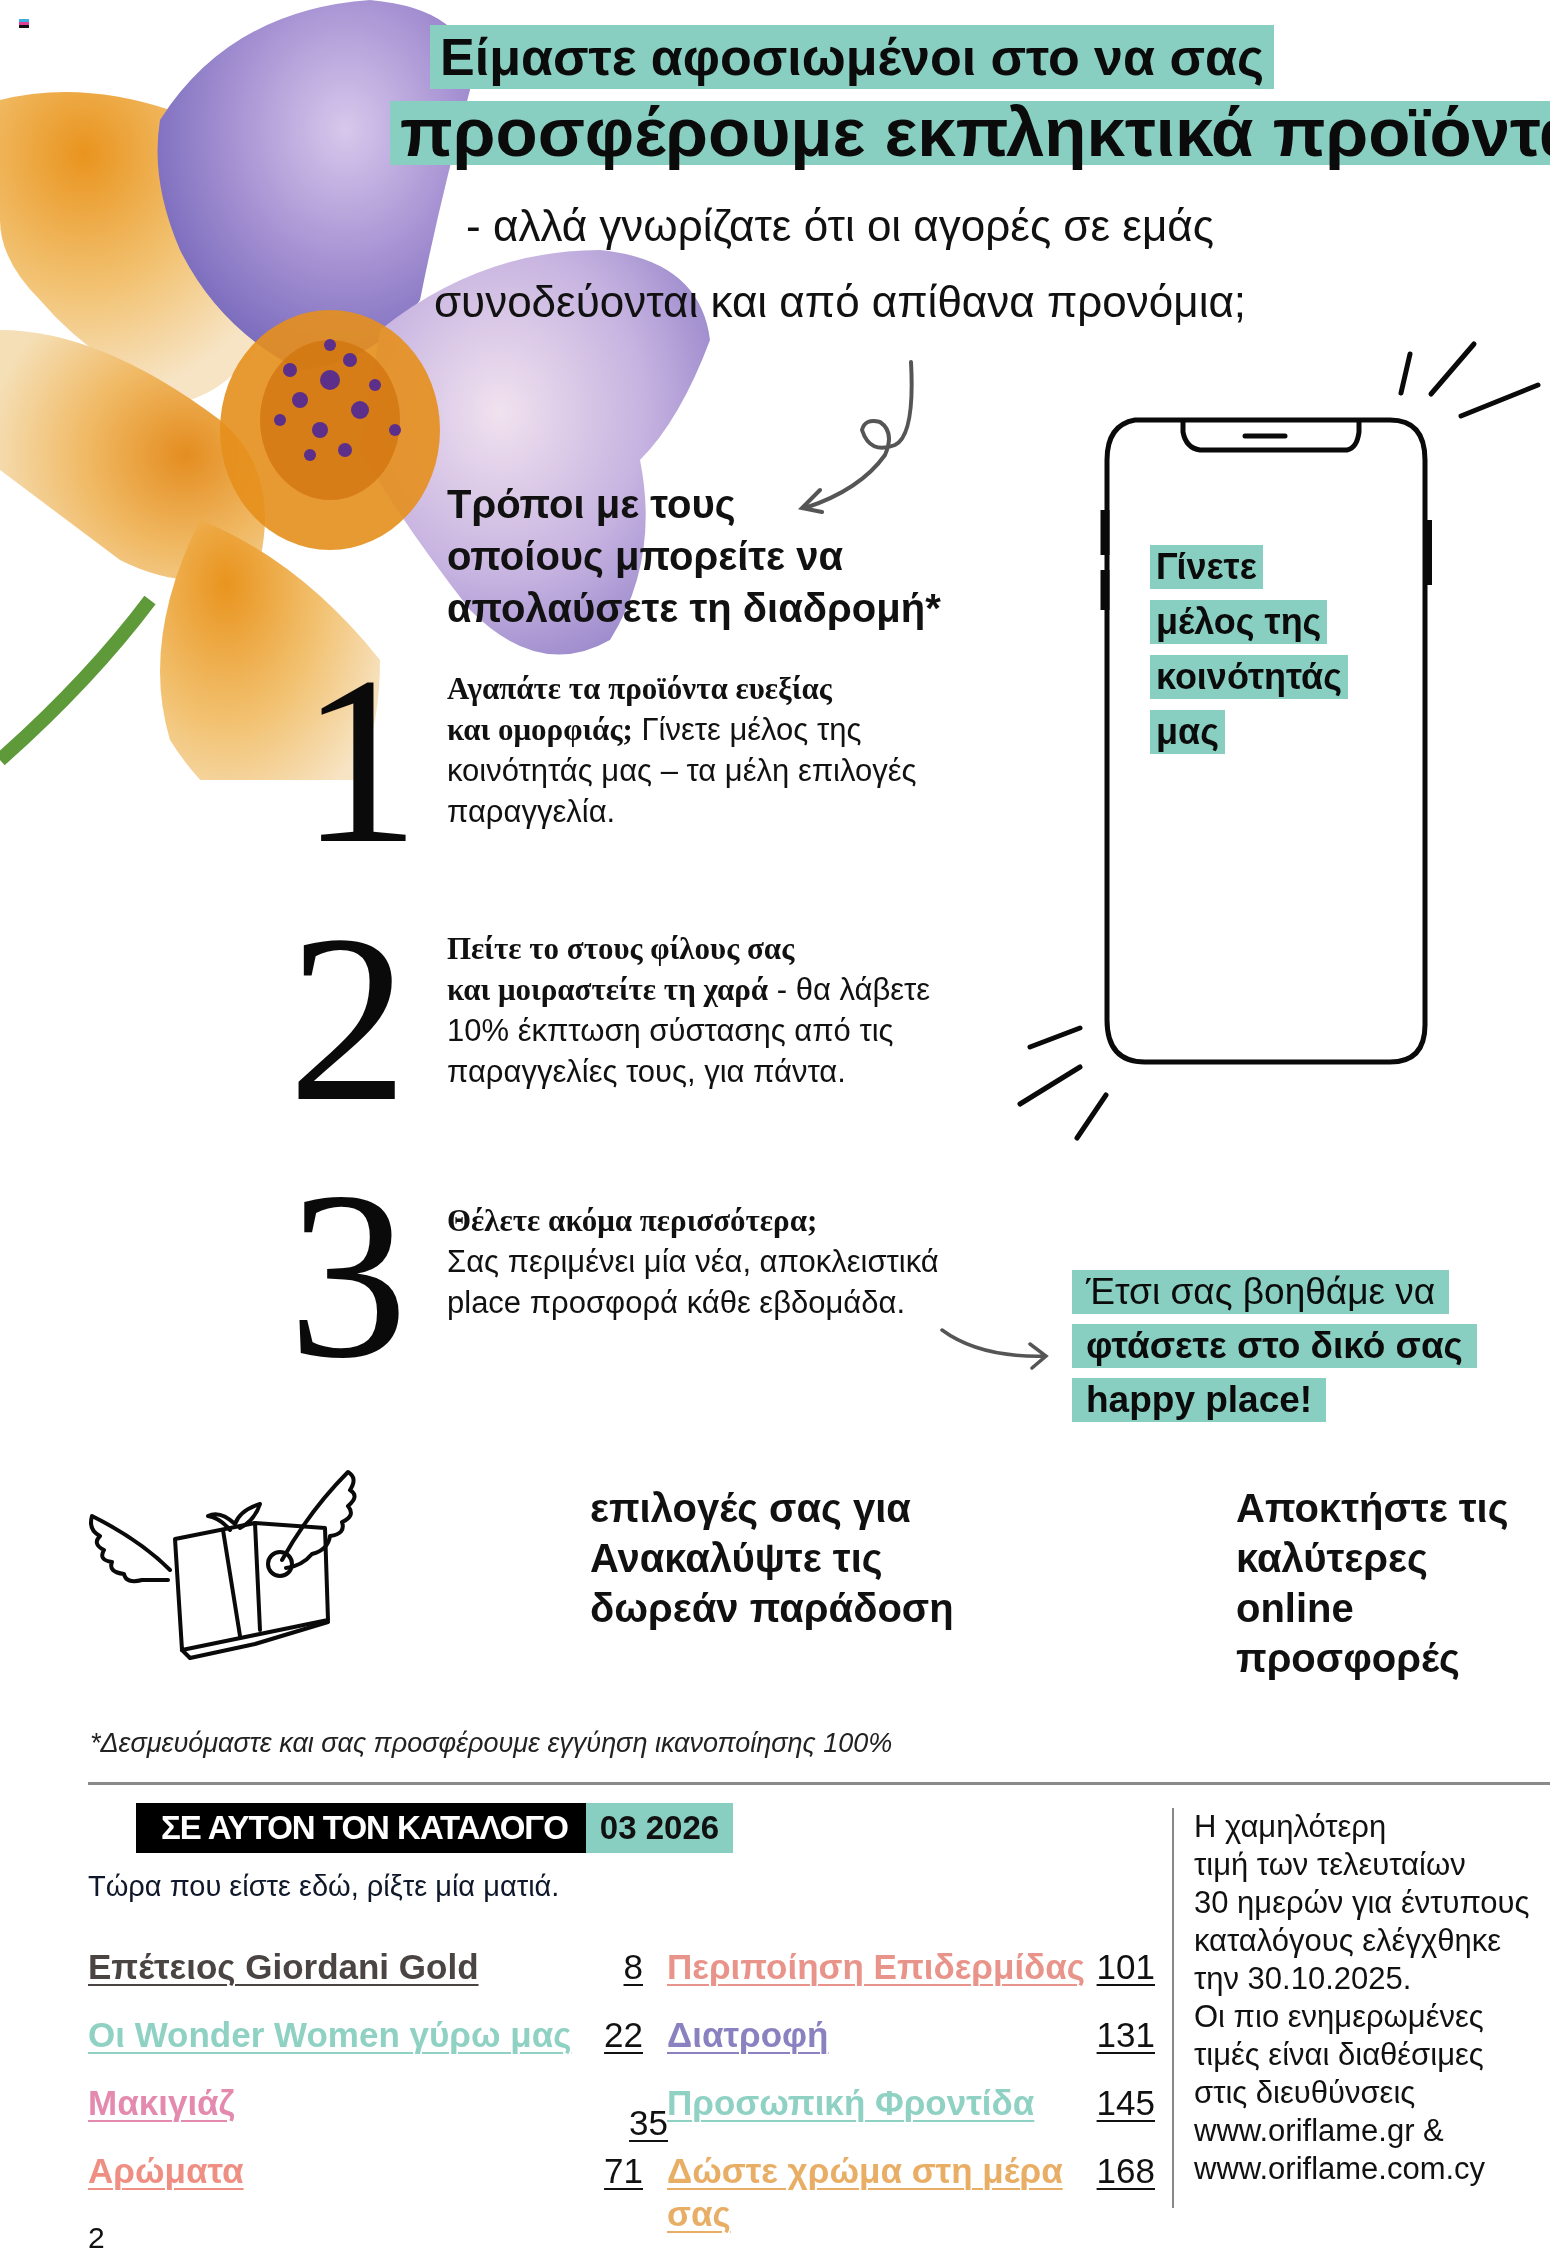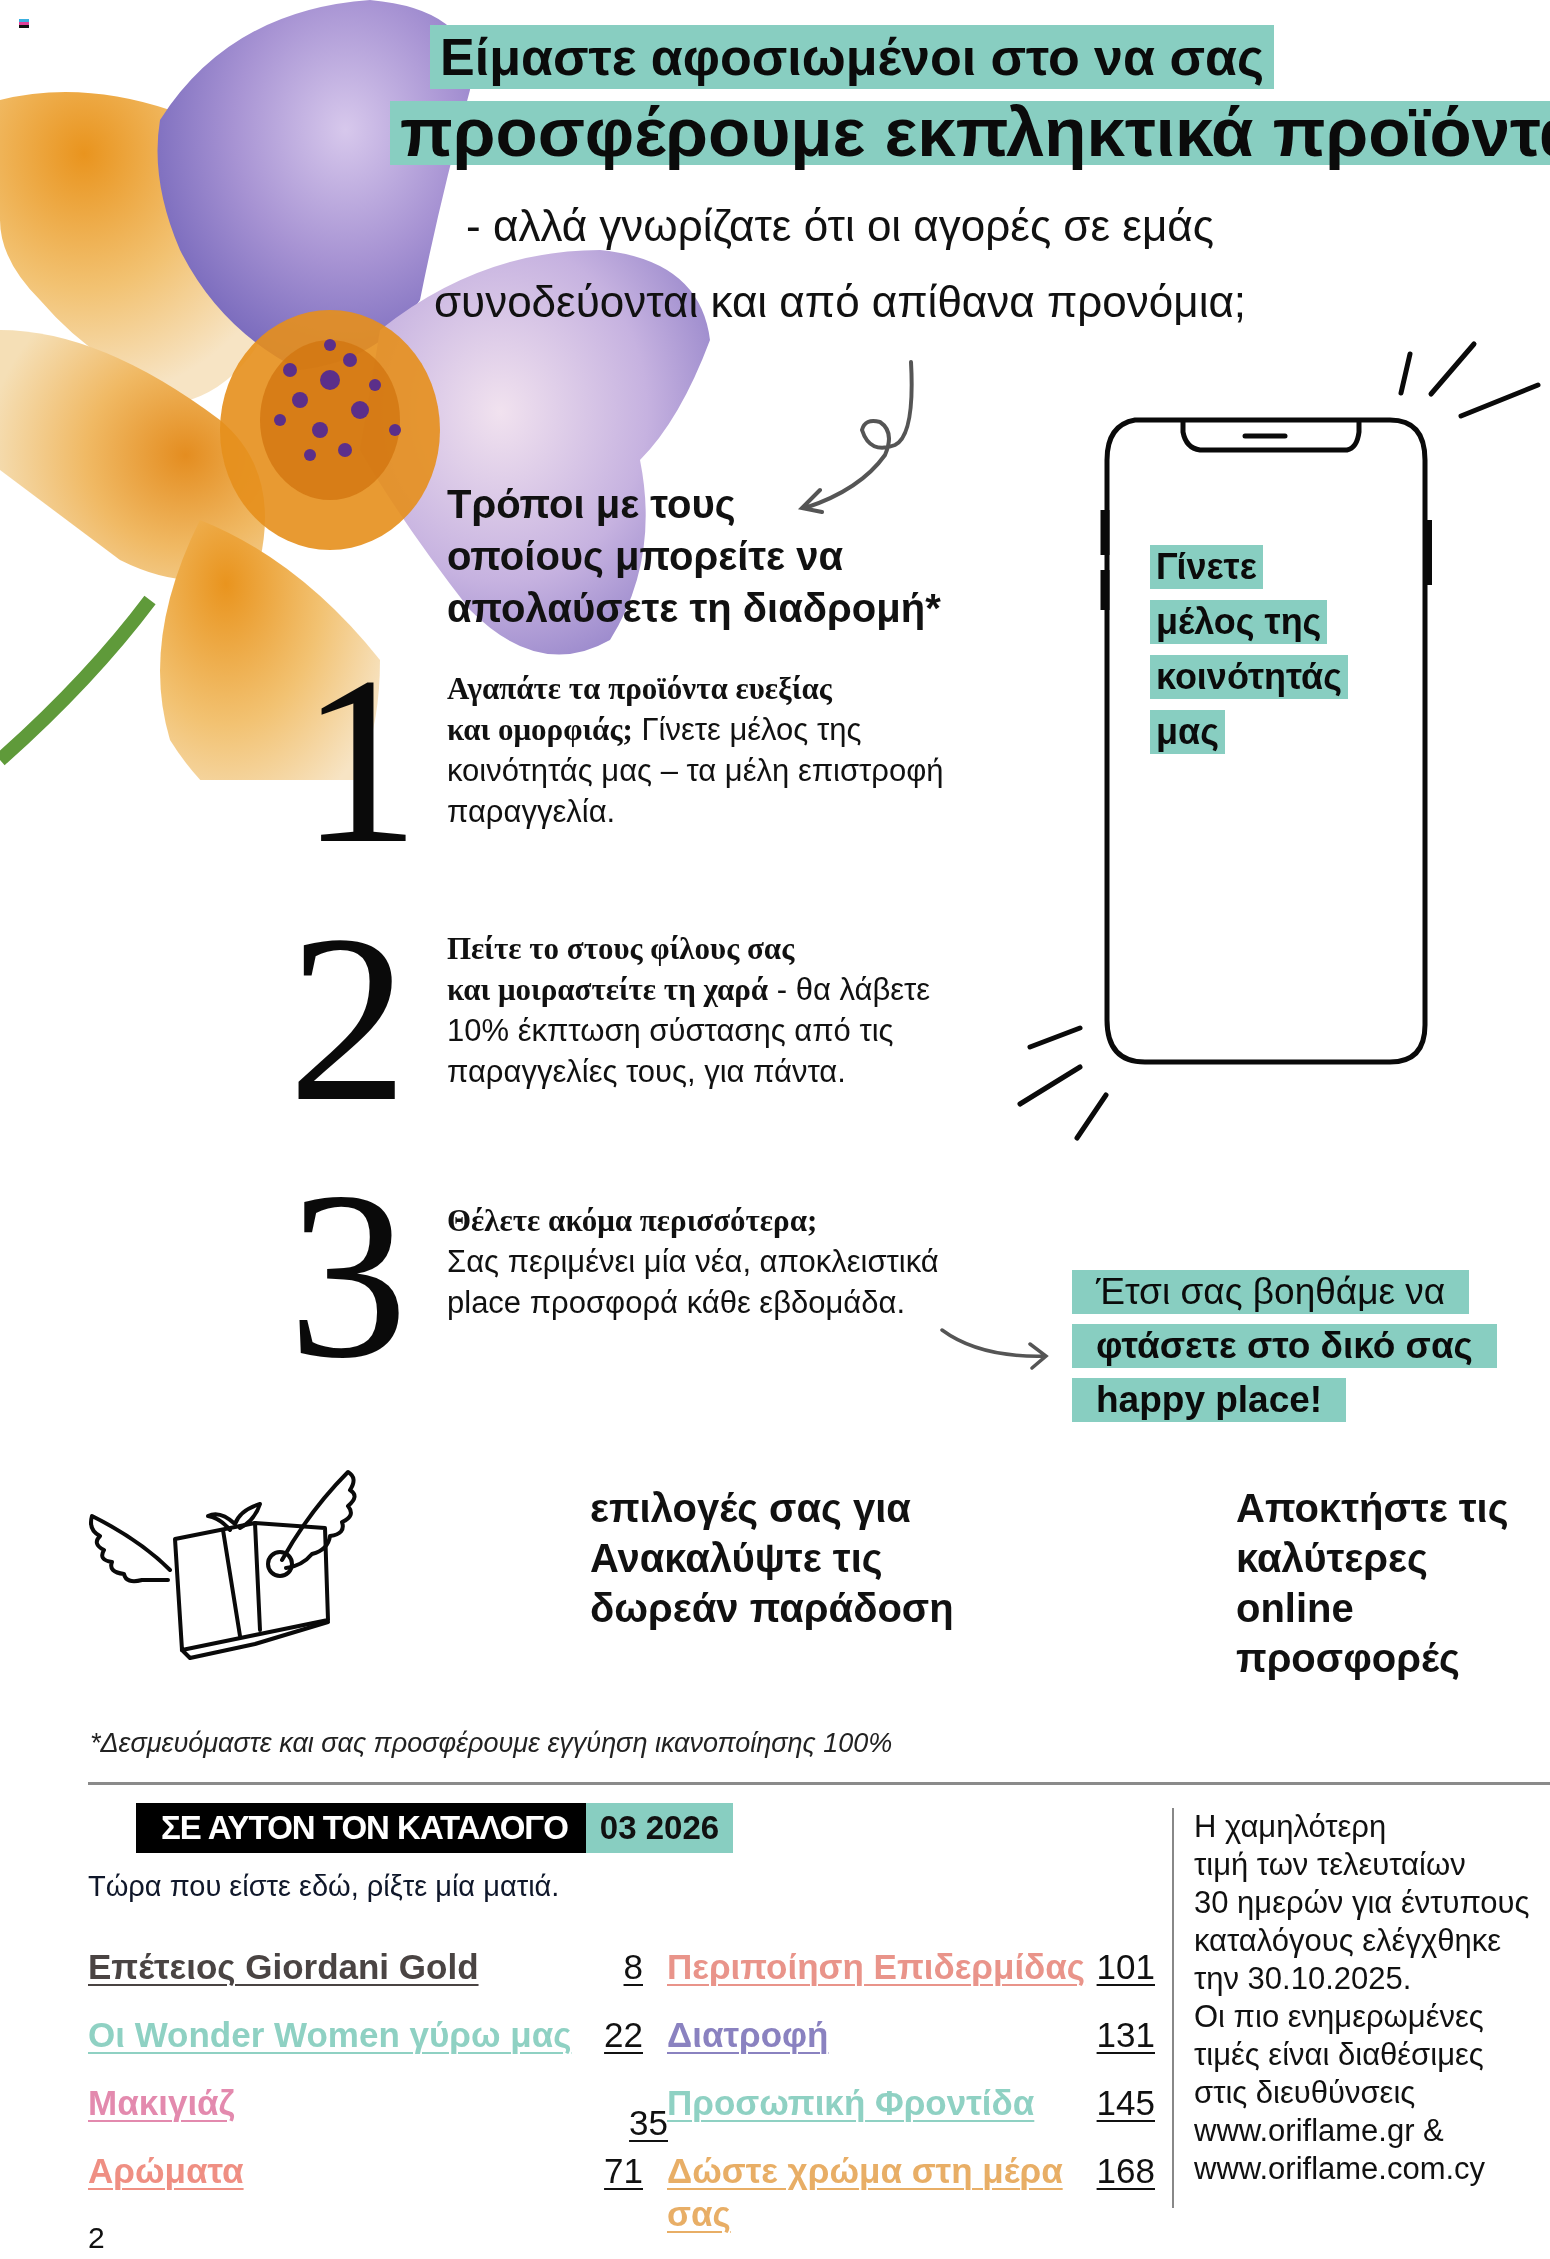--- a/index.html
+++ b/index.html
@@ -36,21 +36,21 @@
   .step3 { top: 1200px; }
 
   
   .phone-svg { left: 1000px; top: 320px; width: 550px; height: 830px; }
   .phone-text { left: 1150px; top: 545px; width: 260px; }
   .phone-text .hl { font-size: 36px; line-height: 44px; padding: 0 6px; margin-bottom: 5px; font-weight: bold; }
   .phone-text div { margin-bottom: 6px; }
 
   
   .happy { left: 1072px; top: 1270px; width: 430px; }
-  .happy .hl { font-size: 37px; line-height: 44px; padding: 0 24px; margin-bottom: 5px; }
+  .happy .hl { font-size: 37px; line-height: 44px; padding: 0 14px; margin-bottom: 5px; }
   .happy .hl.light { font-weight: normal; }
   .happy div { margin-bottom: 5px; }
 
   
   .curly-arrow { left: 780px; top: 340px; width: 150px; height: 180px; }
   .arrow3 { left: 930px; top: 1320px; width: 120px; height: 50px; }
 
   
   .gift { left: 80px; top: 1450px; width: 320px; height: 210px; }
   .delivery { left: 590px; top: 1483px; width: 420px; font-size: 40px; line-height: 50px; color: #111; font-weight: bold; }
@@ -152,21 +152,21 @@
 <div class="abs ways-title">
   <div>Τρόποι με τους</div>
   <div>οποίους μπορείτε να</div>
   <div>απολαύσετε τη διαδρομή*</div>
 </div>
 
 <div class="abs numeral num1">1</div>
 <div class="abs step step1">
   <div><b>Αγαπάτε τα προϊόντα ευεξίας</b></div>
   <div><b>και ομορφιάς;</b><span> Γίνετε μέλος της</span></div>
-  <div>κοινότητάς μας – τα μέλη επιστροφή</div>
+  <div>κοινότητάς μας – τα μέλη επιλογές</div>
   <div>παραγγελία.</div>
 </div>
 
 <div class="abs numeral num2">2</div>
 <div class="abs step step2">
   <div><b>Πείτε το στους φίλους σας</b></div>
   <div><b>και μοιραστείτε τη χαρά</b><span> - θα λάβετε</span></div>
   <div>10% έκπτωση σύστασης από τις</div>
   <div>παραγγελίες τους, για πάντα.</div>
 </div>

